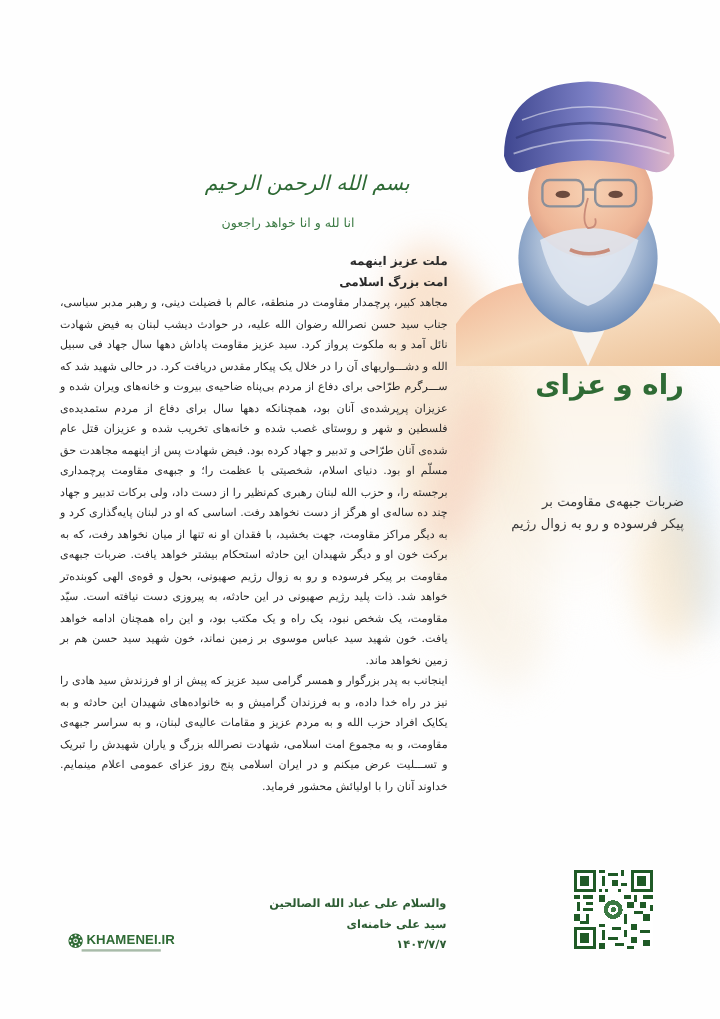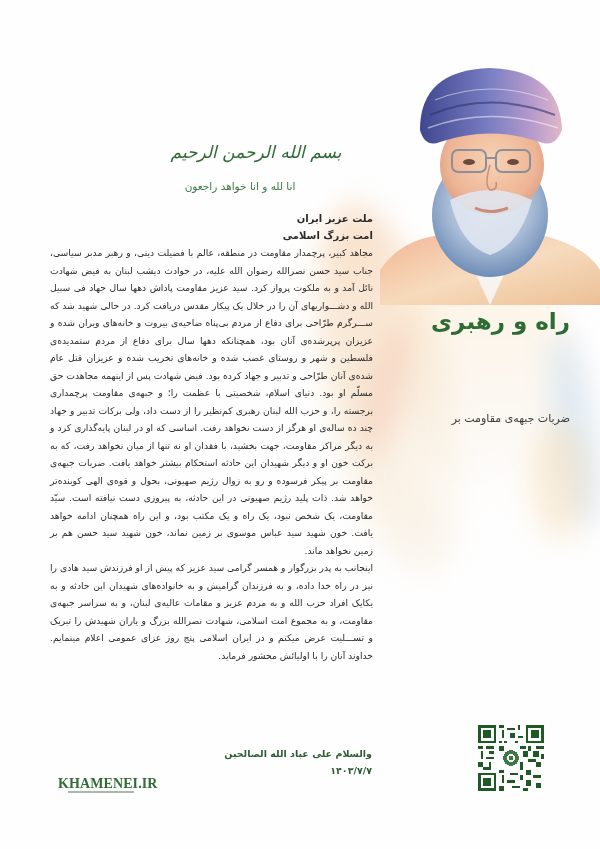--- a/index.html
+++ b/index.html
@@ -34,21 +34,21 @@
   .headline-line { font-family: "DejaVu Sans", sans-serif; font-weight: bold; font-size: 23px; color: #2f6b35; line-height: 30px; letter-spacing: -0.5px; white-space: nowrap; }
   .subhead { position: absolute; right: 30px; top: 410px; width: 200px; direction: rtl; text-align: right; }
   .subhead-line { font-size: 11px; color: #3a3a3a; line-height: 18px; white-space: nowrap; }
 
   
   .qr { position: absolute; left: 477px; top: 725px; width: 68px; height: 66px; }
 
   
   .logo { position: absolute; left: 56px; top: 775px; width: 100px; height: 18px; display: flex; align-items: center; gap: 2px; }
   .logo-mark { width: 14px; height: 14px; }
-  .logo-text { font-family: Liberation Serif, serif; font-weight: bold; font-size: 14px; color: #2f6b35; letter-spacing: 0.1px; }
+  .logo-text { font-family: Liberation Sans, sans-serif; font-weight: bold; font-size: 11px; color: #2f6b35; letter-spacing: 0.1px; }
   .logo-sub { position: absolute; left: 68px; top: 791px; width: 66px; height: 2px; background: #6e8e70; opacity: 0.6; }
 </style>
 </head>
 <body>
 
 <div class="page">
 
   <div class="wash" style="left:330px;top:200px;width:120px;height:380px;background:linear-gradient(160deg,#f6c6a0,#f4e0c0,#f8f2e8);transform:rotate(-12deg);"></div>
   <div class="wash" style="left:380px;top:260px;width:200px;height:260px;background:linear-gradient(180deg,#fde8c8,#f9efe0,#ffffff);opacity:0.45;"></div>
   <div class="wash" style="left:365px;top:320px;width:40px;height:140px;background:#f4b6a2;opacity:0.35;transform:rotate(15deg);"></div>
@@ -102,36 +102,38 @@
     <path d="M50 85 Q110 60 175 85" stroke="#2f356e" stroke-width="2" fill="none" opacity="0.6"></path>
     <path d="M48 98 Q110 75 178 98" stroke="#ffffff" stroke-width="1.5" fill="none" opacity="0.5"></path>
     <path d="M55 70 Q110 48 168 70" stroke="#ffffff" stroke-width="1.2" fill="none" opacity="0.5"></path>
   </svg>
 
 
   <div class="bismillah">بسم الله الرحمن الرحیم</div>
   <div class="inna">انا لله و انا خواهد راجعون</div>
 
   <div class="letter">
-    <div class="salute">ملت عزیز ایران</div>
+    <div class="salute">ملت عزیز اینهمه</div>
     <div class="salute">امت بزرگ اسلامی</div>
     <p class="para">مجاهد کبیر، پرچمدار مقاومت در منطقه، عالم با فضیلت دینی، و رهبر مدبر سیاسی، جناب سید حسن نصرالله رضوان الله علیه، در حوادث دیشب لبنان به فیض شهادت نائل آمد و به ملکوت پرواز کرد. سید عزیز مقاومت پاداش دهها سال جهاد فی سبیل الله و دشـــواریهای آن را در خلال یک پیکار مقدس دریافت کرد. در حالی شهید شد که ســـرگرم طرّاحی برای دفاع از مردم بی‌پناه ضاحیه‌ی بیروت و خانه‌های ویران شده و عزیزان پرپرشده‌ی آنان بود، همچنانکه دهها سال برای دفاع از مردم ستمدیده‌ی فلسطین و شهر و روستای غصب شده و خانه‌های تخریب شده و عزیزان قتل عام شده‌ی آنان طرّاحی و تدبیر و جهاد کرده بود. فیض شهادت پس از اینهمه مجاهدت حق مسلّم او بود. دنیای اسلام، شخصیتی با عظمت را؛ و جبهه‌ی مقاومت پرچمداری برجسته را، و حزب الله لبنان رهبری کم‌نظیر را از دست داد، ولی برکات تدبیر و جهاد چند ده ساله‌ی او هرگز از دست نخواهد رفت. اساسی که او در لبنان پایه‌گذاری کرد و به دیگر مراکز مقاومت، جهت بخشید، با فقدان او نه تنها از میان نخواهد رفت، که به برکت خون او و دیگر شهیدان این حادثه استحکام بیشتر خواهد یافت. ضربات جبهه‌ی مقاومت بر پیکر فرسوده و رو به زوال رژیم صهیونی، بحول و قوه‌ی الهی کوبنده‌تر خواهد شد. ذات پلید رژیم صهیونی در این حادثه، به پیروزی دست نیافته است. سیّد مقاومت، یک شخص نبود، یک راه و یک مکتب بود، و این راه همچنان ادامه خواهد یافت. خون شهید سید عباس موسوی بر زمین نماند، خون شهید سید حسن هم بر زمین نخواهد ماند.</p>
     <p class="para">اینجانب به پدر بزرگوار و همسر گرامی سید عزیز که پیش از او فرزندش سید هادی را نیز در راه خدا داده، و به فرزندان گرامیش و به خانواده‌های شهیدان این حادثه و به یکایک افراد حزب الله و به مردم عزیز و مقامات عالیه‌ی لبنان، و به سراسر جبهه‌ی مقاومت، و به مجموع امت اسلامی، شهادت نصرالله بزرگ و یاران شهیدش را تبریک و تســـلیت عرض میکنم و در ایران اسلامی پنج روز عزای عمومی اعلام مینمایم. خداوند آنان را با اولیائش محشور فرماید.</p>
   </div>
 
   <div class="signature">
     <div class="sig-line">والسلام علی عباد الله الصالحین</div>
+    <div class="sig-line">سید علی خامنه‌ای</div>
     <div class="sig-line">۱۴۰۳/۷/۷</div>
   </div>
 
   <div class="headline">
-    <div class="headline-line">راه و رهبری</div>
+    <div class="headline-line">راه و عزای</div>
   </div>
   <div class="subhead">
     <div class="subhead-line">ضربات جبهه‌ی مقاومت بر</div>
+    <div class="subhead-line">پیکر فرسوده و رو به زوال رژیم</div>
   </div>
 
   <svg class="qr" viewBox="0 0 25 25" shape-rendering="crispEdges">
     <rect width="25" height="25" fill="#ffffff"></rect>
     <g fill="#1f5a26">
 
       <rect x="0" y="0" width="7" height="7"></rect>
         <rect x="1" y="1" width="5" height="5" fill="#fff"></rect>
         <rect x="2" y="2" width="3" height="3"></rect>
       <rect x="18" y="0" width="7" height="7"></rect>

